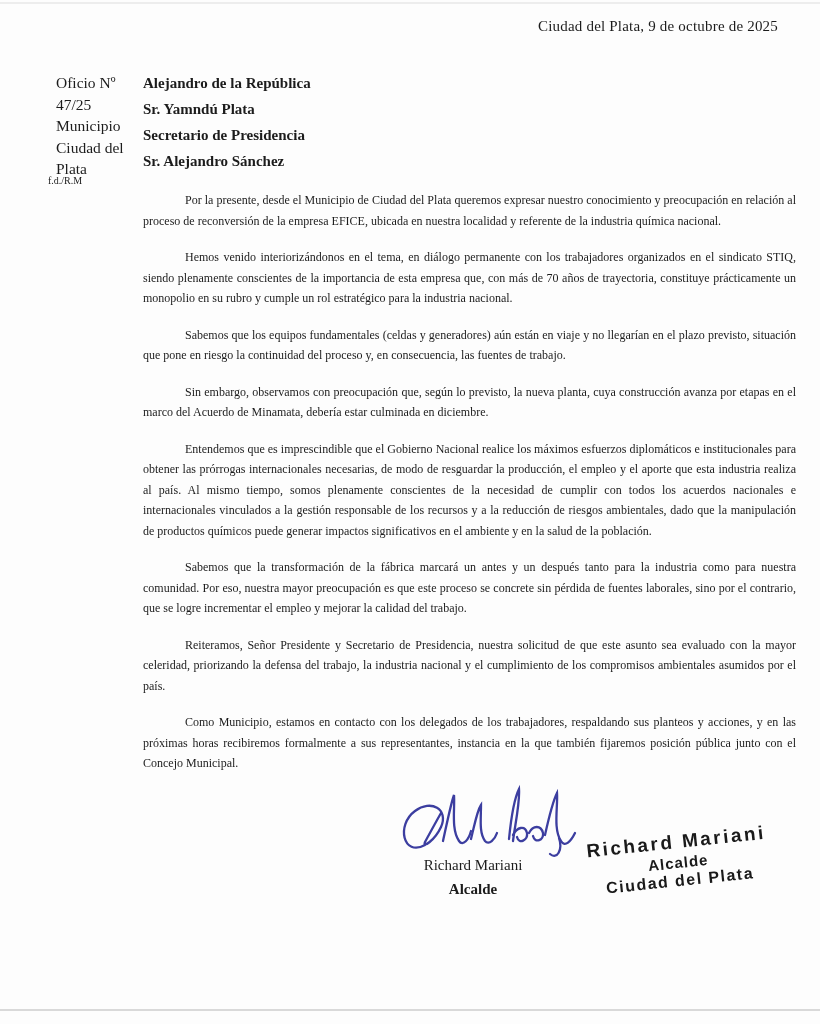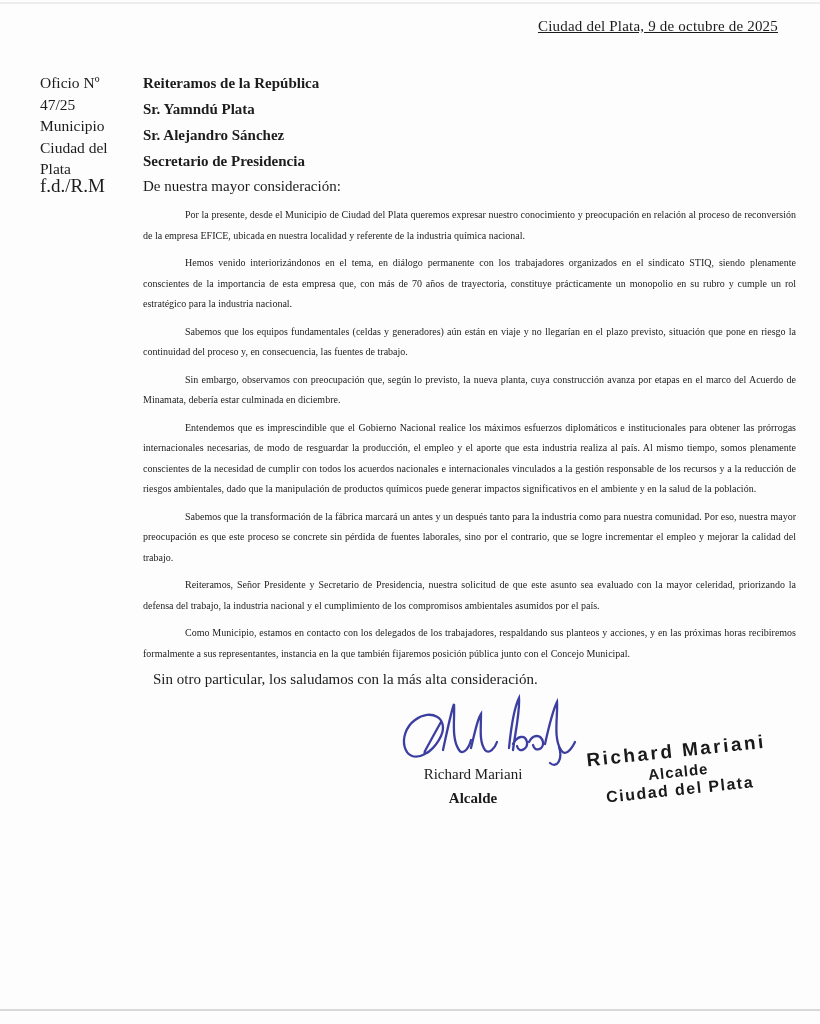--- a/index.html
+++ b/index.html
@@ -10,46 +10,46 @@
     color:#1c1c1c;
     position:relative;
     overflow:hidden;
   }
   .page { position:absolute; inset:0; background:#fdfdfd; }
   .scan-line-top { position:absolute; top:2px; left:0; width:820px; height:2px; background:#ededed; }
   .scan-line-bottom { position:absolute; top:1009px; left:0; width:820px; height:2px; background:#d9d9d9; }
 
   .date-line {
     position:absolute; top:18px; right:42px;
-    font-size:15px; letter-spacing:0.2px;text-decoration:underline;
+    font-size:15px; letter-spacing:0.2px;
   }
 
   .ref-block {
-    position:absolute; left:40px; top:72px; width:110px;
+    position:absolute; left:56px; top:72px; width:110px;
     font-size:15.5px; line-height:21.5px;
     white-space:pre-line;
   }
   .ref-initials {
-    position:absolute; left:40px; top:175px;
-    font-size:19px;
+    position:absolute; left:48px; top:175px;
+    font-size:10px;
   }
 
   .content {
     position:absolute; left:143px; top:70px; width:653px;
   }
   .recipient {
     font-weight:bold; font-size:15px; line-height:26px;
   }
   .salutation {
     font-size:15px; margin-top:4px; margin-bottom:10px;
   }
   p.para {
-    font-size:10px; line-height:20.5px;
+    font-size:12px; line-height:20.5px;
     text-align:justify; text-indent:42px;
-    margin:1px 0 7px 0;
+    margin:16px 0 7px 0;
   }
   .closing {
     font-size:15px; margin-top:3px; padding-left:10px;
   }
 
   .sig-area { position:relative; height:170px; margin-top:2px; }
   .sig-svg { position:absolute; left:248px; top:2px; }
   .sig-block {
     position:absolute; left:175px; top:76px; width:310px;
     text-align:center;
@@ -77,37 +77,35 @@
   <div class="date-line">Ciudad del Plata, 9 de octubre de 2025</div>
 
   <div class="ref-block">Oficio Nº
 47/25
 Municipio
 Ciudad del
 Plata</div>
   <div class="ref-initials">f.d./R.M</div>
 
   <div class="content">
-    <div class="recipient">Reiteramos de la República</div>
+    <div class="recipient">Alejandro de la República</div>
     <div class="recipient">Sr. Yamndú Plata</div>
+    <div class="recipient">Secretario de Presidencia</div>
     <div class="recipient">Sr. Alejandro Sánchez</div>
-    <div class="recipient">Secretario de Presidencia</div>
 
-    <div class="salutation">De nuestra mayor consideración:</div>
 
     <p class="para">Por la presente, desde el Municipio de Ciudad del Plata queremos expresar nuestro conocimiento y preocupación en relación al proceso de reconversión de la empresa EFICE, ubicada en nuestra localidad y referente de la industria química nacional.</p>
     <p class="para">Hemos venido interiorizándonos en el tema, en diálogo permanente con los trabajadores organizados en el sindicato STIQ, siendo plenamente conscientes de la importancia de esta empresa que, con más de 70 años de trayectoria, constituye prácticamente un monopolio en su rubro y cumple un rol estratégico para la industria nacional.</p>
     <p class="para">Sabemos que los equipos fundamentales (celdas y generadores) aún están en viaje y no llegarían en el plazo previsto, situación que pone en riesgo la continuidad del proceso y, en consecuencia, las fuentes de trabajo.</p>
     <p class="para">Sin embargo, observamos con preocupación que, según lo previsto, la nueva planta, cuya construcción avanza por etapas en el marco del Acuerdo de Minamata, debería estar culminada en diciembre.</p>
     <p class="para">Entendemos que es imprescindible que el Gobierno Nacional realice los máximos esfuerzos diplomáticos e institucionales para obtener las prórrogas internacionales necesarias, de modo de resguardar la producción, el empleo y el aporte que esta industria realiza al país. Al mismo tiempo, somos plenamente conscientes de la necesidad de cumplir con todos los acuerdos nacionales e internacionales vinculados a la gestión responsable de los recursos y a la reducción de riesgos ambientales, dado que la manipulación de productos químicos puede generar impactos significativos en el ambiente y en la salud de la población.</p>
     <p class="para">Sabemos que la transformación de la fábrica marcará un antes y un después tanto para la industria como para nuestra comunidad. Por eso, nuestra mayor preocupación es que este proceso se concrete sin pérdida de fuentes laborales, sino por el contrario, que se logre incrementar el empleo y mejorar la calidad del trabajo.</p>
     <p class="para">Reiteramos, Señor Presidente y Secretario de Presidencia, nuestra solicitud de que este asunto sea evaluado con la mayor celeridad, priorizando la defensa del trabajo, la industria nacional y el cumplimiento de los compromisos ambientales asumidos por el país.</p>
     <p class="para">Como Municipio, estamos en contacto con los delegados de los trabajadores, respaldando sus planteos y acciones, y en las próximas horas recibiremos formalmente a sus representantes, instancia en la que también fijaremos posición pública junto con el Concejo Municipal.</p>
 
-    <div class="closing">Sin otro particular, los saludamos con la más alta consideración.</div>
 
     <div class="sig-area">
       <svg class="sig-svg" width="200" height="82" viewBox="0 0 200 82" fill="none">
         <g stroke="#3c3ea0" stroke-width="2.3" stroke-linecap="round" fill="none">
           <path d="M34,62 C12,74 5,42 24,28 C40,16 58,26 50,44 C44,57 31,66 34,59 C40,48 46,37 50,30"></path>
           <path d="M52,58 C56,40 60,20 63,12 C64,26 60,46 68,58 C72,64 78,56 80,48"></path>
           <path d="M80,56 C84,40 86,28 90,22 C90,36 88,50 94,58 C98,63 104,56 106,50"></path>
           <path d="M118,56 C120,36 124,14 128,6 C129,20 124,42 122,58"></path>
           <path d="M122,52 C126,44 134,42 136,50 C137,57 128,62 126,54"></path>
           <path d="M138,50 C142,42 150,42 152,50 C153,57 144,61 142,53"></path>

